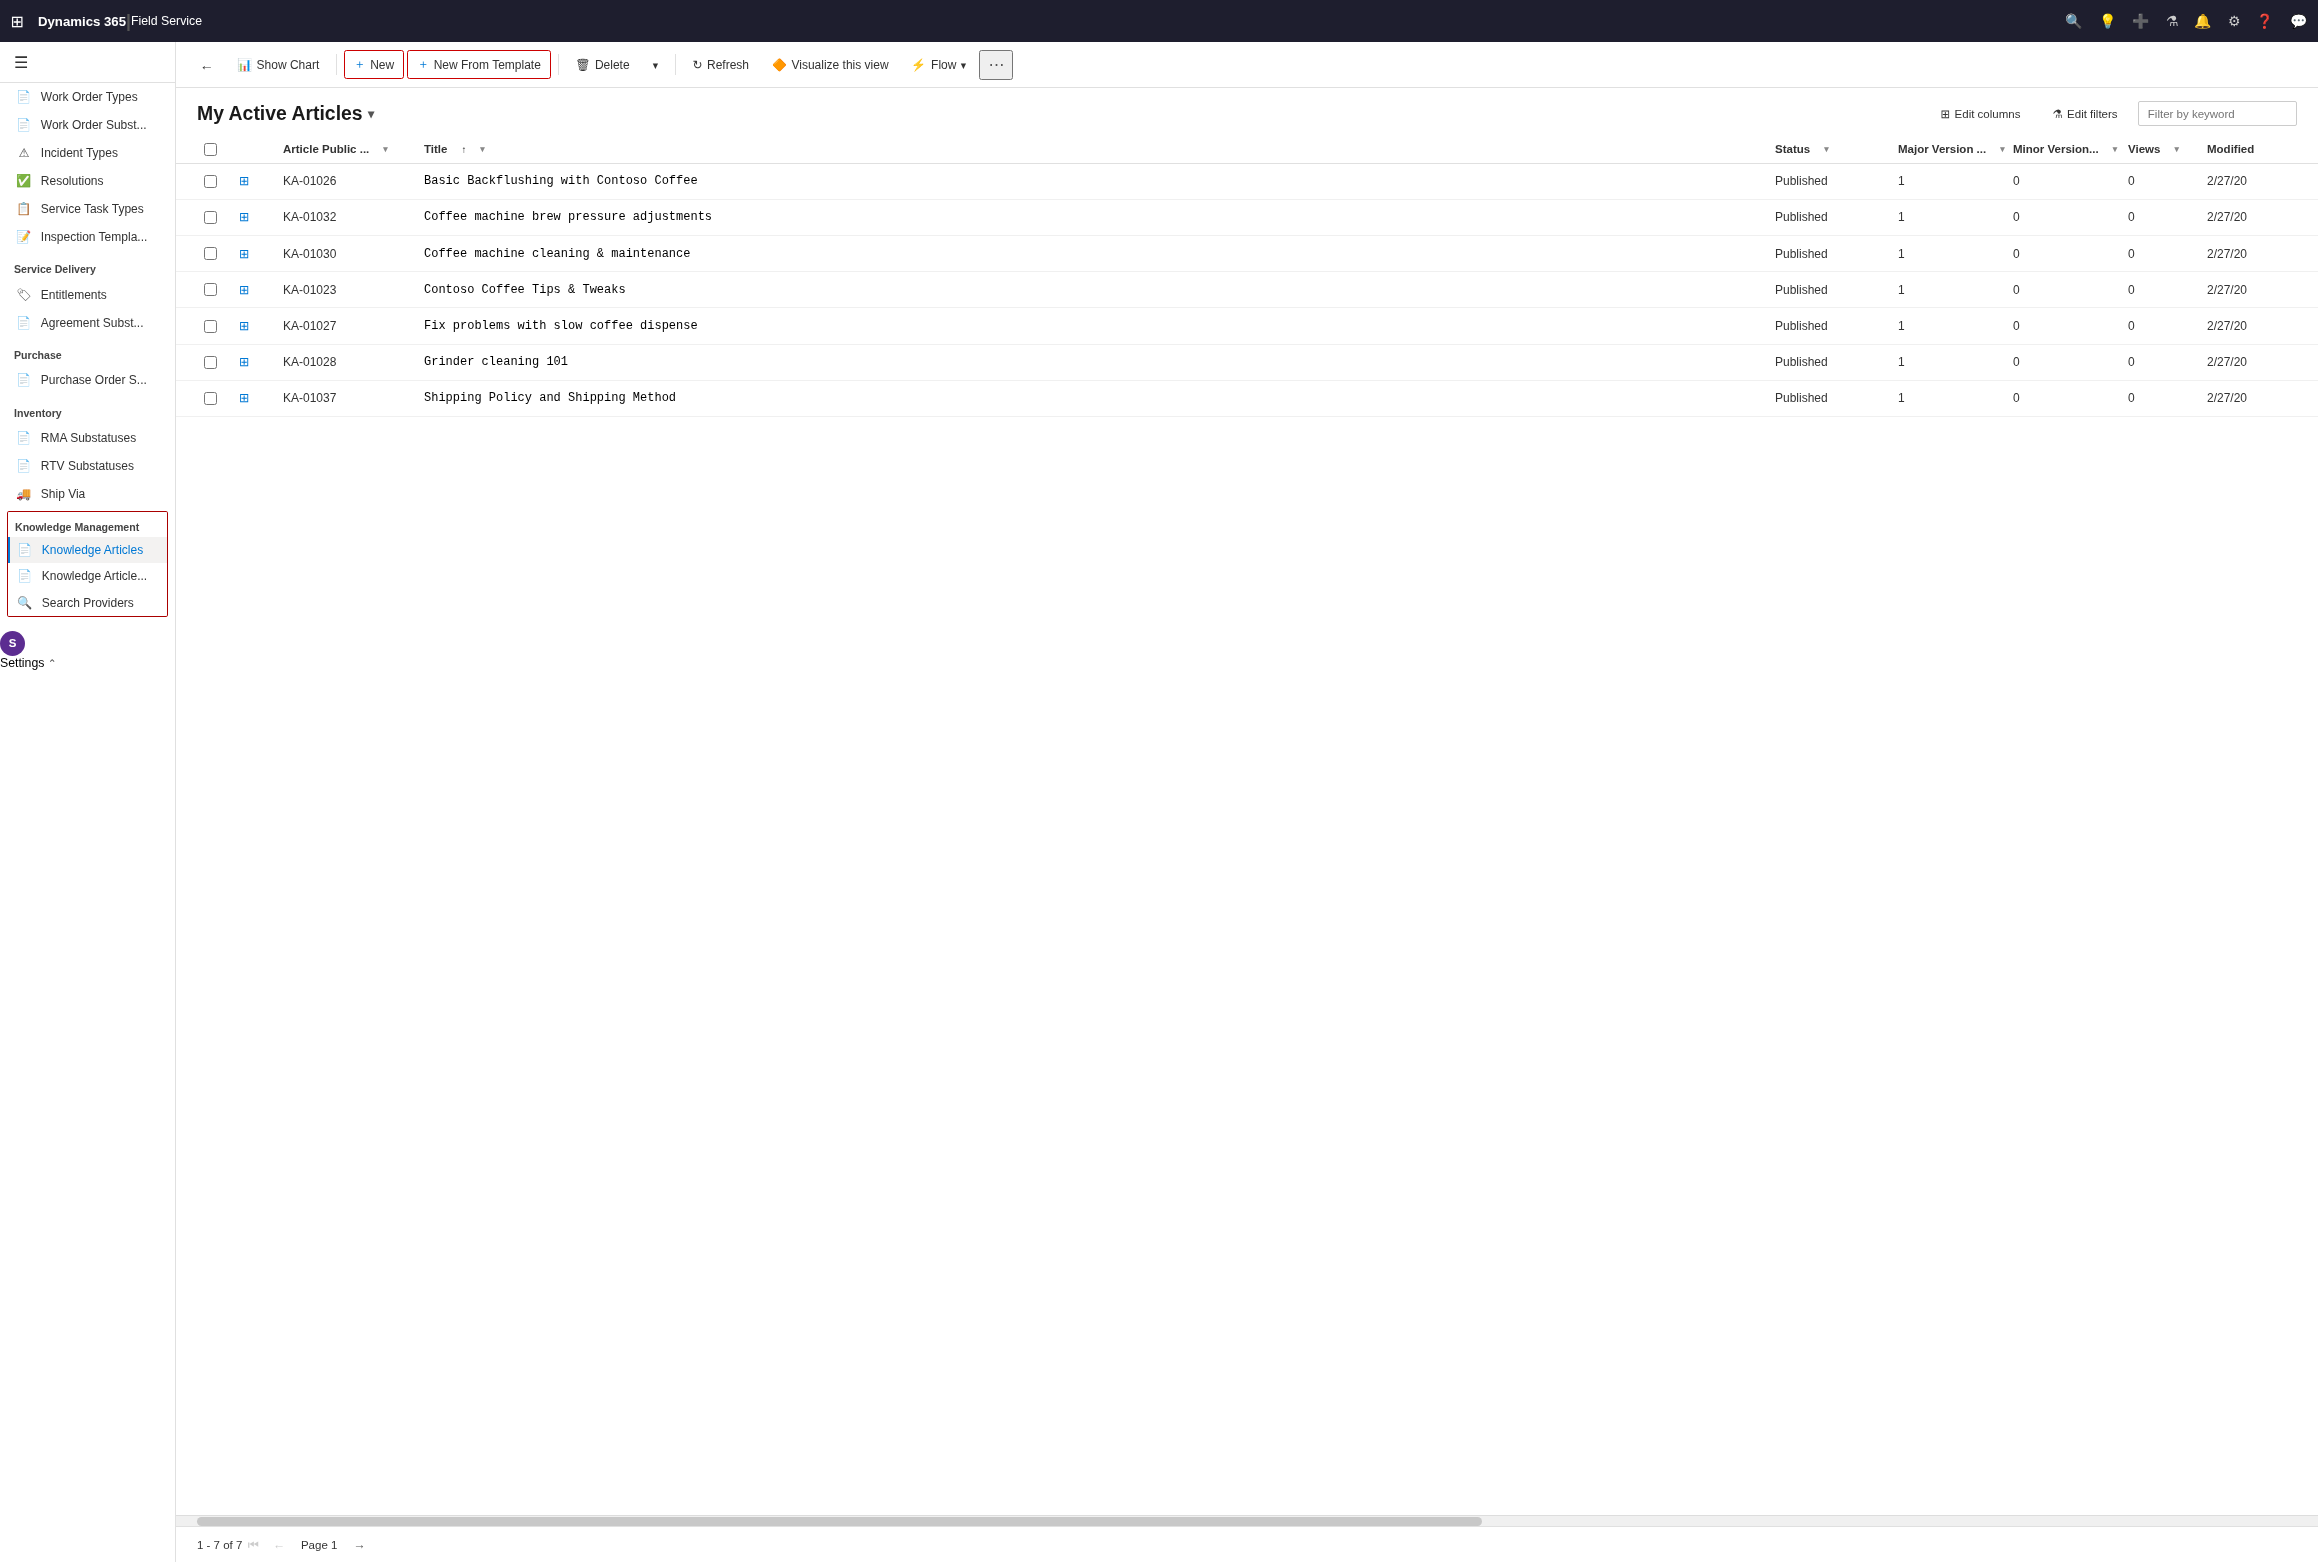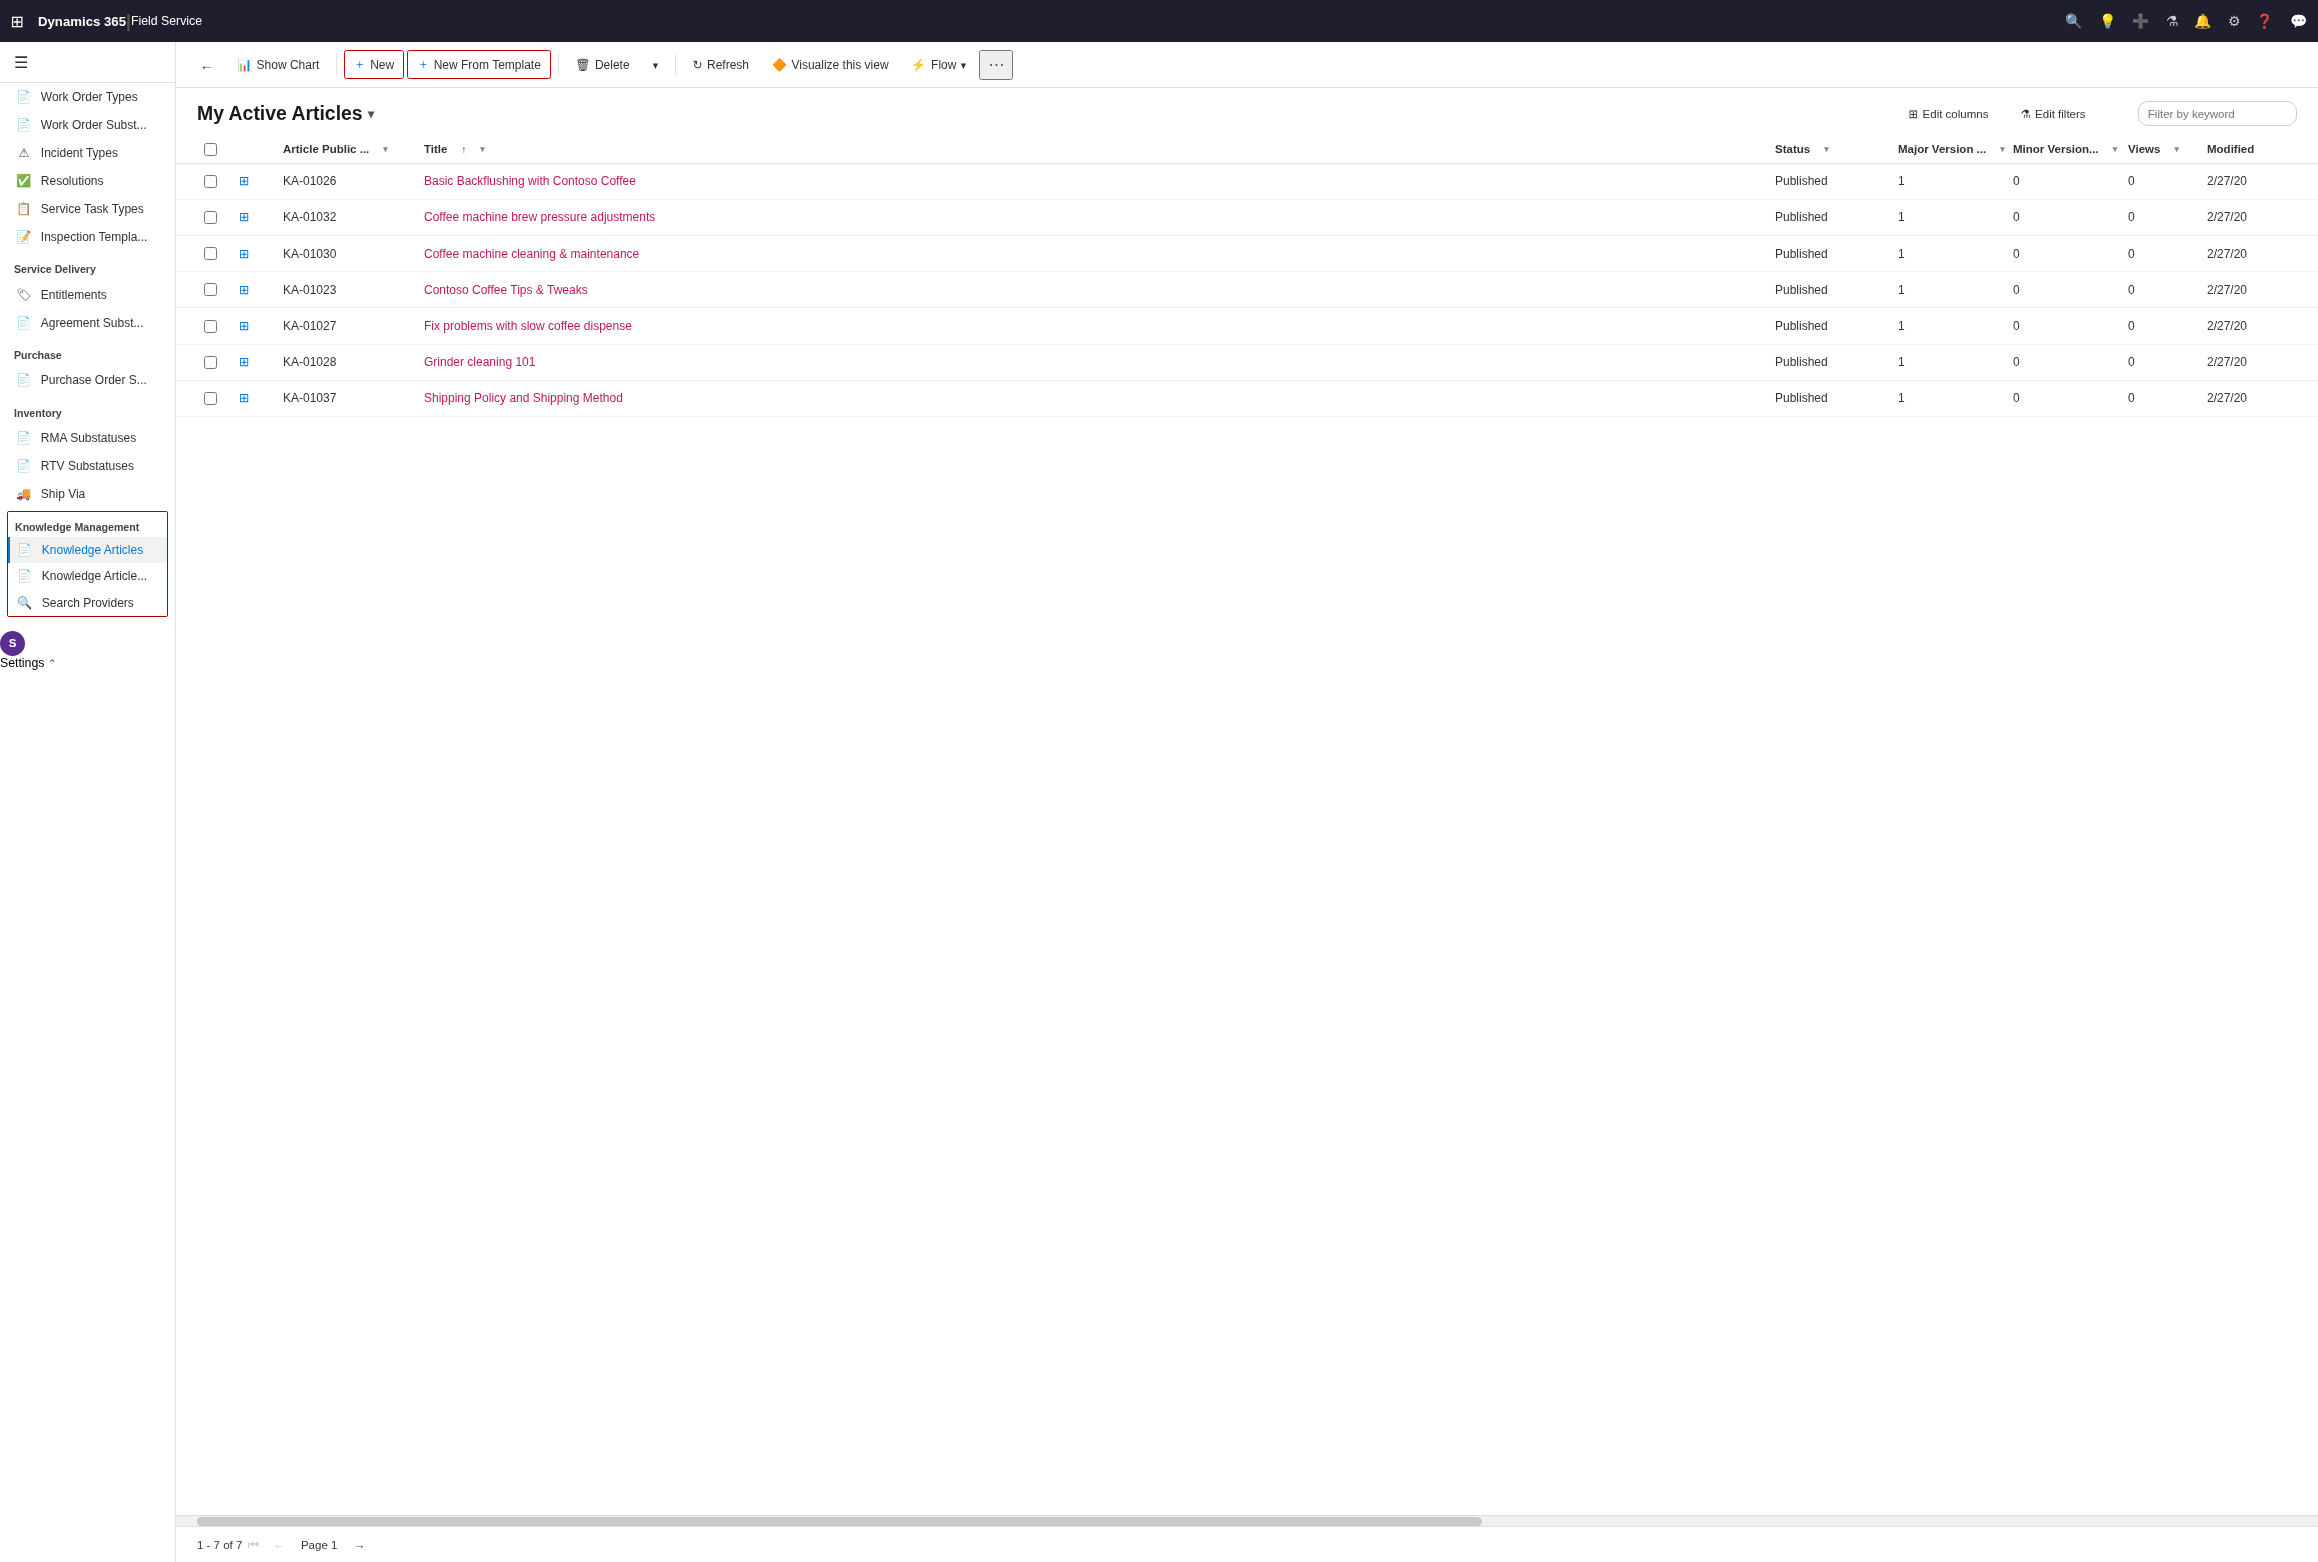--- a/index.html
+++ b/index.html
@@ -144,26 +144,25 @@
       padding: 5.3px 10.6px;
       background: transparent;
       border: 0.9px solid transparent;
       cursor: pointer;
       font-size: 11.5px;
       color: #333;
       border-radius: 1.8px;
     }
     .filter-input {
       border: 0.9px solid #ccc;
-      border-radius: 10px;
+      border-radius: 2px;
       padding: 5.3px 8.8px;
       font-size: 11.5px;
       width: 159px;
       outline: none;
-      margin-left: 32px;
     }
 
     
     .grid-container { width: 100%; }
     .grid-header-row {
       display: grid;
       grid-template-columns: 35px 44px 141px 1fr 123px 115px 115px 79px 97px;
       border-bottom: 1.8px solid #e0e0e0;
       background: #fff;
       padding: 0 21px;
@@ -189,21 +188,21 @@
     }
     .grid-cell {
       padding: 10.6px 7px;
       font-size: 12px;
       color: #333;
       display: flex;
       align-items: center;
       overflow: hidden;
       text-overflow: ellipsis;
     }
-    .grid-cell.link { color: #be185d; cursor: pointer; text-decoration: none; }
+    .grid-cell.link { color: #000000; cursor: pointer; text-decoration: none; font-family: Liberation Mono, monospace; }
     .grid-cell .entity-icon { font-size: 12.3px; color: #0078d4; }
 
     
     .scrollbar-track {
       height: 10.6px;
       background: #f0f0f0;
       border-top: 0.9px solid #ddd;
       position: relative;
       flex-shrink: 0;
     }

